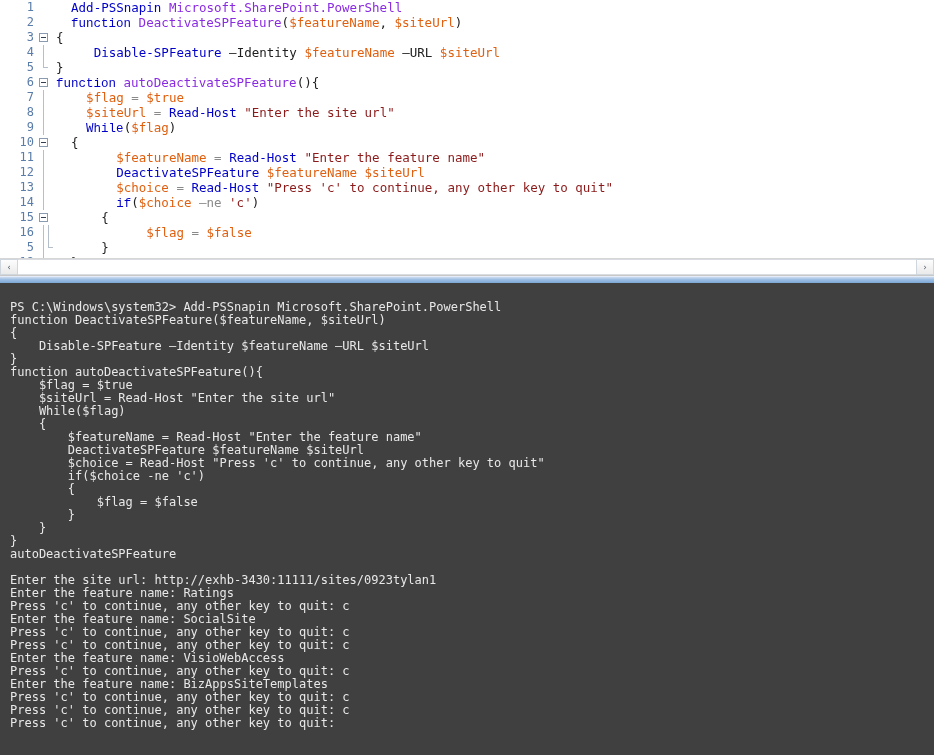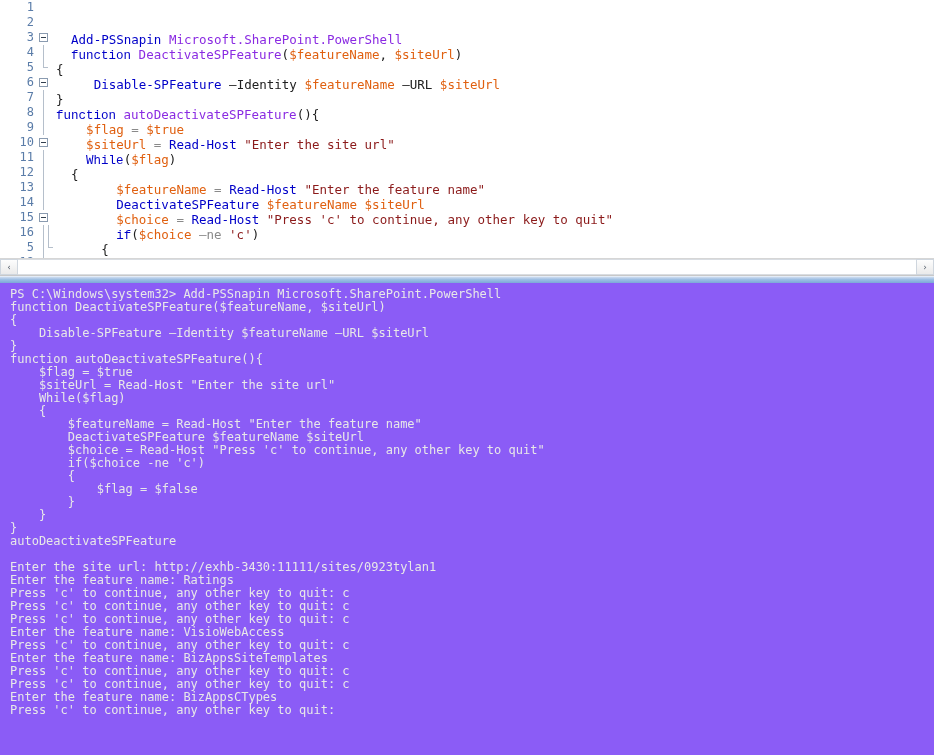--- a/index.html
+++ b/index.html
@@ -112,21 +112,20 @@
     background: #b5bfcb;
   }
   .fold-line-end.deep { left: 14px; }
 
   .code-text {
     flex: 1;
     padding-left: 2px;
     font-size: 12.5px;
     line-height: 15px;
     letter-spacing: 0px;
-    margin-top: 32px;
   }
 
   
   .tk-cmdlet   { color: #0000c8; }
   .tk-keyword  { color: #0000c8; font-family: Liberation Mono, monospace; }
   .tk-type     { color: #8a2be2; }
   .tk-func     { color: #8a2be2; }
   .tk-var      { color: #e06010; text-align: right; }
   .tk-str      { color: #8b1a1a; }
   .tk-op       { color: #8a8a8a; }
@@ -167,23 +166,23 @@
   .splitter {
     height: 6px;
     min-height: 6px;
     background: linear-gradient(to bottom, #cddcf0 0%, #9fc0e4 40%, #7ba8d8 100%);
     border-top: 1px solid #e3ecf7;
   }
 
   
   .console-pane {
     flex: 1;
-    background: #8b5cf6;
+    background: #404040;
     color: #eaeaea;
-    padding: 5px 0 0 10px;
+    padding: 18px 0 0 10px;
     overflow: hidden;
     box-sizing: border-box;
   }
   .console-line {
     font-family: "DejaVu Sans Mono", "Liberation Mono", monospace;
     font-size: 12px;
     line-height: 13px;
     height: 13px;
     white-space: pre;
     color: #e8e8e8;
@@ -244,24 +243,24 @@
       <div class="console-line">        {</div>
       <div class="console-line">            $flag = $false</div>
       <div class="console-line">        }</div>
       <div class="console-line">    }</div>
       <div class="console-line">}</div>
       <div class="console-line">autoDeactivateSPFeature</div>
       <div class="console-line blank">&nbsp;</div>
       <div class="console-line">Enter the site url: http://exhb-3430:11111/sites/0923tylan1</div>
       <div class="console-line">Enter the feature name: Ratings</div>
       <div class="console-line">Press 'c' to continue, any other key to quit: c</div>
+      <div class="console-line">Enter the feature name: SocialSite</div>
       <div class="console-line">Press 'c' to continue, any other key to quit: c</div>
       <div class="console-line">Press 'c' to continue, any other key to quit: c</div>
       <div class="console-line">Enter the feature name: VisioWebAccess</div>
       <div class="console-line">Press 'c' to continue, any other key to quit: c</div>
       <div class="console-line">Enter the feature name: BizAppsSiteTemplates</div>
       <div class="console-line">Press 'c' to continue, any other key to quit: c</div>
       <div class="console-line">Press 'c' to continue, any other key to quit: c</div>
-      <div class="console-line">Enter the feature name: BizAppsCTypes</div>
       <div class="console-line">Press 'c' to continue, any other key to quit:</div>
     </div>
 
 </div>
 
 </body></html>

